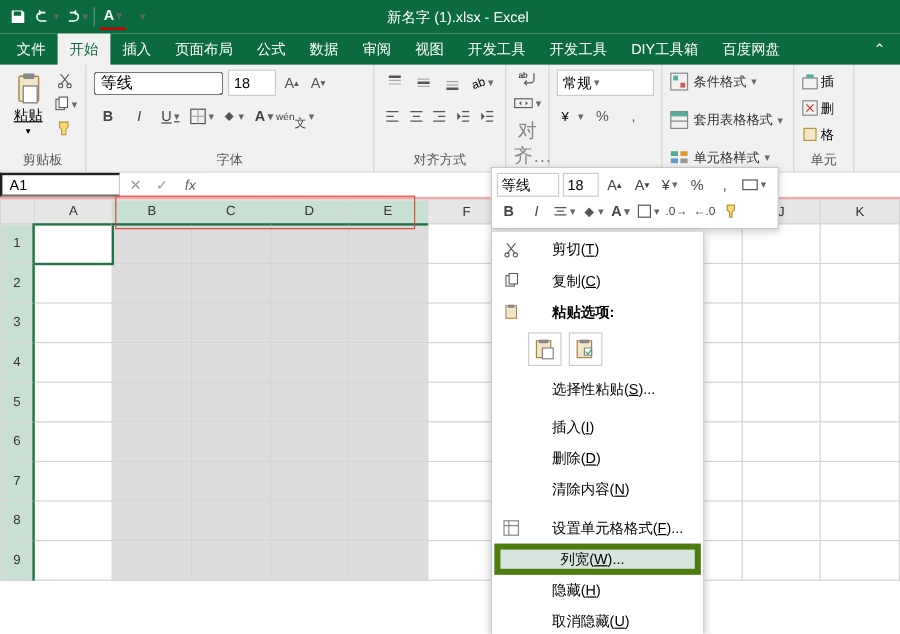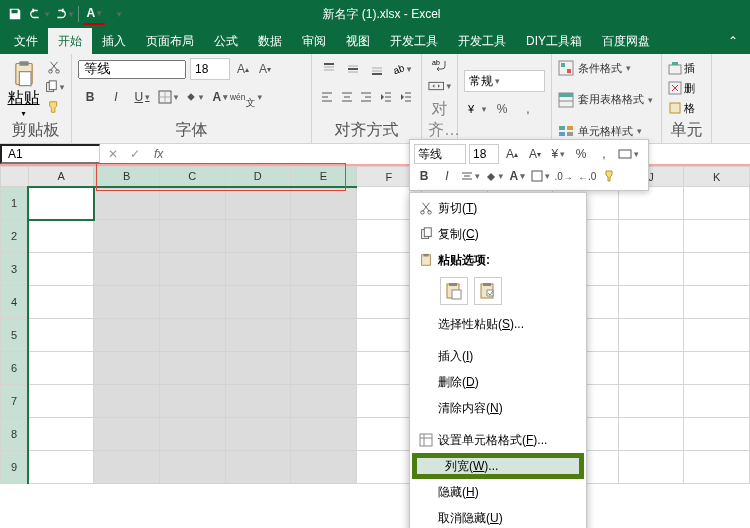--- a/index.html
+++ b/index.html
@@ -12,42 +12,42 @@
 .title-bar .doctitle { flex: 1; text-align: center; font-size: 12px; }
 
 .menu-bar { height: 26px; background: #0c6b3e; display: flex; align-items: center; color: #fff; padding: 0 4px; }
 .menu-bar .tab { padding: 5px 10px; font-size: 12px; cursor: pointer; }
 .menu-bar .tab.file { background: transparent; }
 .menu-bar .tab.active { background: #f1f1f1; color: #0c6b3e; }
 .menu-bar .collapse-icon { margin-left: auto; padding: 4px 8px; cursor: pointer; }
 
 .ribbon { height: 90px; background: #f1f1f1; border-bottom: 1px solid #d4d4d4; display: flex; overflow: hidden; }
 .ribbon .group { border-right: 1px solid #d4d4d4; padding: 4px 6px 2px; display: flex; flex-direction: column; justify-content: space-between; }
-.ribbon .group .label { font-size: 16px; color: #555; text-align: center; margin-top: 2px; }
+.ribbon .group .label { font-size: 11px; color: #555; text-align: center; margin-top: 2px; }
 .clip-group { width: 72px; }
 .clip-top { display: flex; gap: 2px; }
 .clip-left { width: 36px; display: flex; flex-direction: column; align-items: center; }
 .clip-left .paste-icon { width: 28px; height: 28px; color: #a8844a; margin-top: 2px; }
 .clip-right { display: flex; flex-direction: column; gap: 2px; }
 .clip-right .sbtn { width: 22px; height: 18px; display: flex; align-items: center; justify-content: center; color: #555; cursor: pointer; }
 .font-group { width: 240px; }
 .font-row1 { display: flex; gap: 4px; align-items: center; }
 .font-row1 select, .font-row1 .sz { height: 22px; border: 1px solid #ccc; background: #fff; font-size: 12px; }
 .font-row1 .fn { width: 108px; padding: 0 4px; }
 .font-row1 .sz { width: 40px; padding: 0 4px; }
 .font-row1 .ab { width: 18px; height: 20px; display: flex; align-items: center; justify-content: center; color: #555; cursor: pointer; }
 .font-row2 { display: flex; gap: 2px; margin-top: 6px; }
 .font-row2 .fbtn { width: 24px; height: 22px; display: flex; align-items: center; justify-content: center; border: 1px solid transparent; cursor: pointer; color: #444; }
 .align-group { width: 110px; }
 .align-row { display: flex; gap: 2px; }
 .align-row .abtn { width: 22px; height: 22px; display: flex; align-items: center; justify-content: center; color: #555; cursor: pointer; }
 .wrap-col { width: 36px; display: flex; flex-direction: column; gap: 4px; padding: 4px; }
 .wrap-col .wbtn { height: 22px; display: flex; align-items: center; justify-content: center; }
 .num-group { width: 94px; }
-.num-group .combo { height: 22px; border: 1px solid #ccc; background: #fff; display: flex; align-items: center; padding: 0 4px; font-size: 12px; margin-top: 12px; }
+.num-group .combo { height: 22px; border: 1px solid #ccc; background: #fff; display: flex; align-items: center; padding: 0 4px; font-size: 12px; }
 .num-group .row2 { display: flex; gap: 2px; margin-top: 6px; }
 .num-group .row2 .nbtn { width: 24px; height: 22px; display: flex; align-items: center; justify-content: center; color: #555; }
 .style-group { width: 110px; padding: 4px 6px; }
 .style-group .srow { display: flex; align-items: center; gap: 4px; height: 20px; cursor: pointer; }
 .style-group .srow .sicon { width: 16px; height: 16px; }
 .style-group .srow span { font-size: 11px; color: #333; }
 .cell-group { width: 50px; padding: 4px; }
 .cell-group .cbtn { height: 20px; display: flex; align-items: center; gap: 2px; font-size: 11px; }
 
 .name-row { height: 22px; background: #fff; border-bottom: 2px solid #fca5a5; display: flex; align-items: center; }
@@ -70,21 +70,21 @@
 .sheet tbody td.active { border: 2px solid #217346; background: #fff; }
 .sheet tbody td.shaded { background: #dcdcdc; }
 .redbox1 { position: absolute; border: 1px solid #d94a3a; pointer-events: none; }
 
 .mini-toolbar { position: absolute; background: #fff; border: 1px solid #c7c7c7; box-shadow: 0 2px 6px rgba(0,0,0,.2); padding: 3px 4px; font-size: 12px; }
 .mini-toolbar .mtr { display: flex; align-items: center; gap: 3px; height: 22px; }
 .mini-toolbar .mbtn { min-width: 20px; height: 20px; display: flex; align-items: center; justify-content: center; cursor: pointer; color: #444; border: 1px solid transparent; }
 .mini-toolbar .minp { height: 20px; border: 1px solid #ccc; background: #fff; font-size: 12px; padding: 0 3px; }
 
 .ctx-menu { position: absolute; background: #fff; border: 1px solid #c7c7c7; box-shadow: 0 3px 8px rgba(0,0,0,.3); width: 178px; font-size: 12px; padding: 2px 0; }
-.ctx-menu .mitem { display: flex; align-items: center; height: 26px; padding: 0 10px 0 6px; cursor: pointer; gap: 2px; }
+.ctx-menu .mitem { display: flex; align-items: center; height: 26px; padding: 0 10px 0 6px; cursor: pointer; gap: 24px; }
 .ctx-menu .mitem.hover { background: #d5e4dc; }
 .ctx-menu .mitem.highlight { border: 5px solid #4d7c0f; margin: 0 2px; }
 .ctx-menu .mitem .micon { width: 20px; height: 16px; display: flex; align-items: center; justify-content: center; color: #555; }
 .ctx-menu .po-row { display: flex; gap: 6px; padding: 4px 8px 6px 30px; }
 .ctx-menu .pobtn { width: 28px; height: 28px; border: 1px solid #ccc; display: flex; align-items: center; justify-content: center; cursor: pointer; }
 .ctx-menu u { text-decoration: underline; }
 
 svg { display: block; }
 .dd::after { content: "▾"; font-size: 9px; margin-left: 2px; color: #666; }
 .under-red { border-bottom: 2px solid #c00; }
@@ -137,21 +137,21 @@
 <div class="ribbon">
 
   <div class="group clip-group">
     <div class="clip-top">
       <div class="clip-left">
         <svg class="paste-icon" viewBox="0 0 24 24">
             <rect x="5" y="3" width="14" height="18" rx="1" fill="#f3e6c7" stroke="#a8844a"></rect>
             <rect x="8" y="1" width="8" height="4" rx="1" fill="#888"></rect>
             <rect x="8" y="10" width="10" height="12" fill="#fff" stroke="#888"></rect>
           </svg>
-        <span style="font-size:16px;text-decoration:underline;">粘贴</span>
+        <span style="font-size:12px;text-decoration:underline;">粘贴</span>
         <span style="font-size:8px;">▾</span>
       </div>
       <div class="clip-right">
         <div class="sbtn">
             <svg width="14" height="14" viewBox="0 0 16 16">
               <path fill="none" stroke="currentColor" d="M4 2l8 10M12 2L4 12"></path>
               <circle cx="4" cy="13" r="2" fill="none" stroke="currentColor"></circle>
               <circle cx="12" cy="13" r="2" fill="none" stroke="currentColor"></circle>
             </svg>
           </div>

